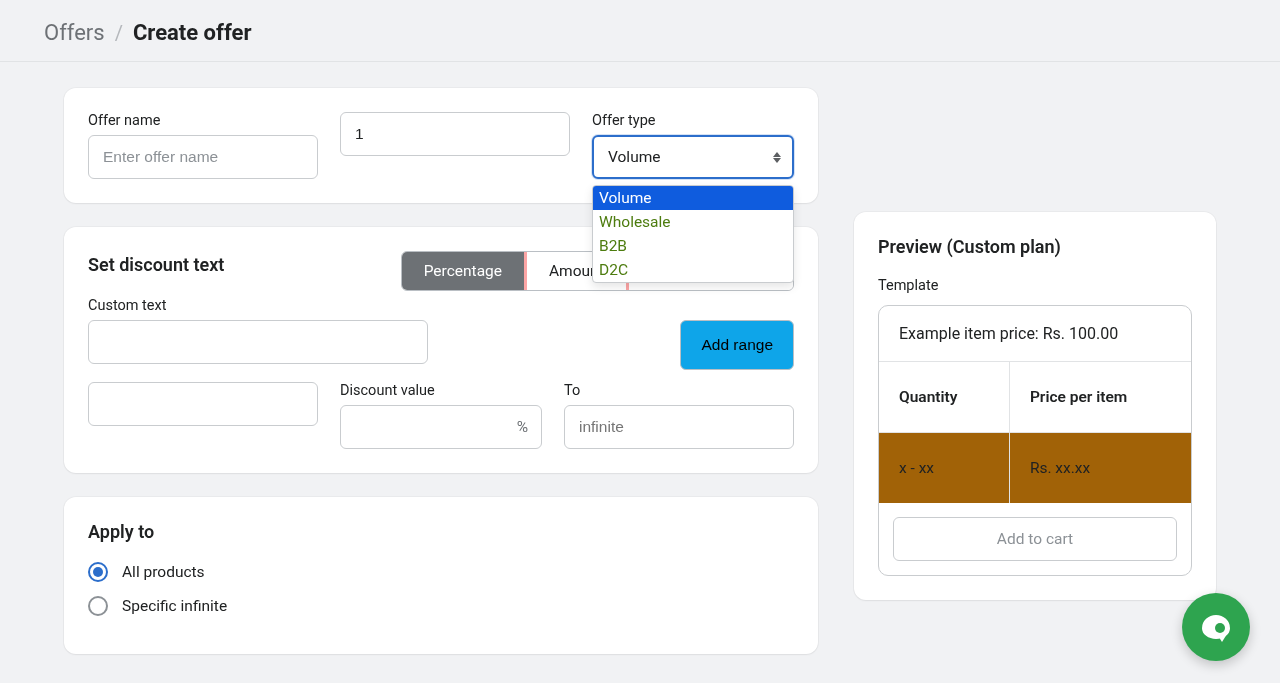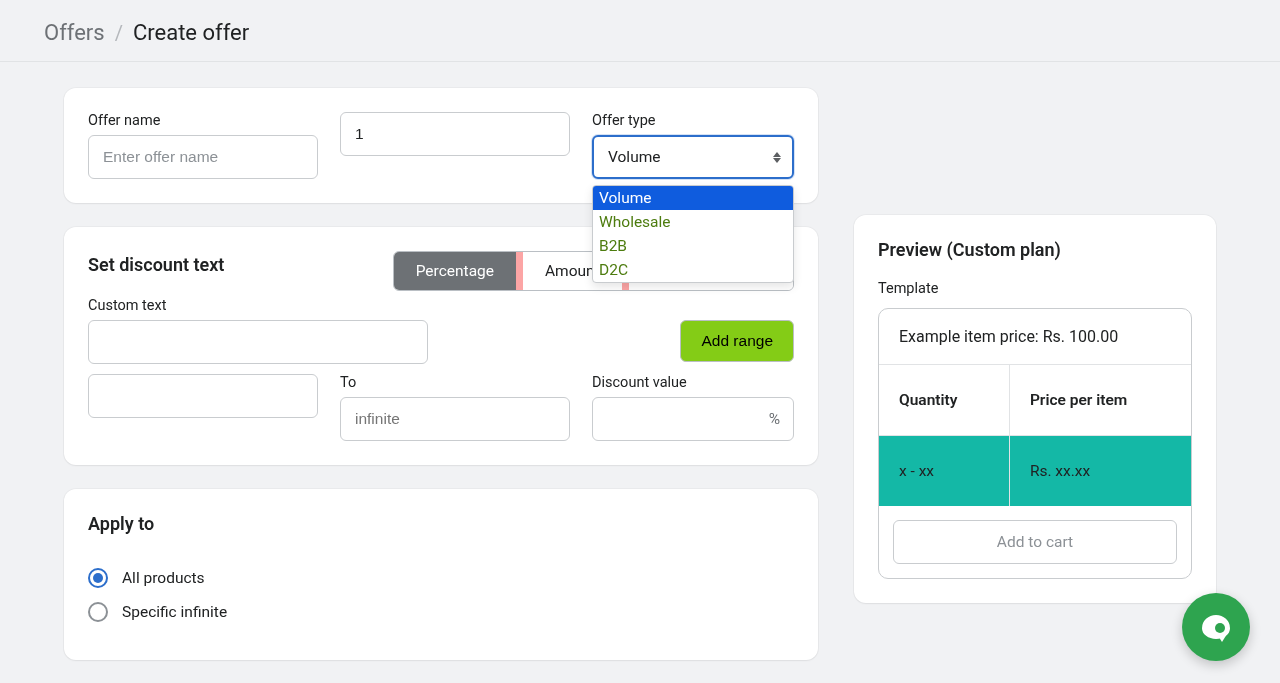--- a/index.html
+++ b/index.html
@@ -2,21 +2,21 @@
 <html><head>
 <meta charset="utf-8">
 <style>
   * { box-sizing: border-box; margin: 0; padding: 0; }
   html, body { width: 1280px; height: 683px; font-family: -apple-system, BlinkMacSystemFont, "Segoe UI", Roboto, Helvetica, Arial, sans-serif; color: #202223; background: #f1f2f4; }
   .page { width: 1280px; min-height: 683px; background: #f1f2f4; }
   .header { padding: 20px 44px 16px 44px; border-bottom: 1px solid #e1e3e5; }
   .breadcrumb { display: flex; align-items: flex-end; gap: 10px; }
   .breadcrumb-prev { font-size: 22px; color: #6d7175; }
   .breadcrumb-sep { font-size: 20px; color: #b4b7bb; }
-  .breadcrumb-current { font-size: 22px; font-weight: 400; color: #202223; }
+  .breadcrumb-current { font-size: 22px; font-weight: 700; color: #202223; }
   .content { display: flex; gap: 36px; padding: 26px 44px 16px 64px; align-items: center; }
   .col-main { flex: 0 0 754px; display: flex; flex-direction: column; gap: 24px; }
   .col-side { flex: 0 0 362px; margin-top: 70px; }
   .card { background: #ffffff; border-radius: 12px; box-shadow: 0 1px 2px rgba(0,0,0,0.05), 0 0 0 1px rgba(0,0,0,0.03); padding: 24px; }
   .row-top { display: flex; gap: 22px; }
   .field { display: flex; flex-direction: column; gap: 6px; flex: 1; position: relative; }
   .field-label { font-size: 14.5px; color: #202223; display: flex; align-items: center; gap: 4px; }
   .info-icon { width: 15px; height: 15px; border: 1.5px solid #5c5f62; border-radius: 50%; display: inline-flex; align-items: center; justify-content: center; font-size: 10px; color: #5c5f62; font-style: italic; font-family: Georgia, serif; }
   .input { height: 44px; border: 1px solid #c9cccf; border-radius: 6px; padding: 0 14px; font-size: 15.5px; color: #202223; background: #fff; }
   .input::placeholder { color: #8c9196; }
@@ -25,48 +25,48 @@
   .select-arrows { position: absolute; right: 10px; top: 50%; transform: translateY(-50%); width: 14px; height: 18px; display: flex; flex-direction: column; align-items: center; justify-content: center; gap: 1px; pointer-events: none; color: #5c5f62; }
   .arrow-up, .arrow-down { width: 0; height: 0; border-left: 4px solid transparent; border-right: 4px solid transparent; }
   .arrow-up { border-bottom: 5px solid #5c5f62; }
   .arrow-down { border-top: 5px solid #5c5f62; }
   .dropdown { position: absolute; top: 73px; left: 0; right: 0; background: #fff; border: 1px solid #c9cccf; border-radius: 4px; box-shadow: 0 4px 10px rgba(0,0,0,0.1); z-index: 50; overflow: hidden; }
   .dropdown-item { padding: 2px 6px; font-size: 15.5px; color: #4d7c0f; line-height: 20px; }
   .dropdown-item.selected { background: #0f5cde; color: #fff; }
   .section-title { font-size: 18px; font-weight: 600; margin-bottom: 14px; }
   .discount-card .top-row { display: flex; justify-content: space-between; align-items: center; margin-bottom: 6px; }
   .seggroup { display: flex; border: 1px solid #babfc4; border-radius: 6px; overflow: hidden; }
-  .seg { padding: 10px 22px; font-size: 15.5px; background: #fff; border-right: 7px solid #fca5a5; cursor: pointer; }
+  .seg { padding: 10px 22px; font-size: 15.5px; background: #fff; border-right: 3px solid #fca5a5; cursor: pointer; }
   .seg:last-child { border-right: none; }
   .seg.active { background: #6d7175; color: #fff; }
   .discount-body { display: flex; flex-direction: column; }
   .custom-text-label { font-size: 14.5px; margin-bottom: 6px; }
   .custom-text-input { width: 340px; height: 44px; border: 1px solid #c9cccf; border-radius: 6px; padding: 0 14px; font-size: 15.5px; }
   .addrange-row { display: flex; justify-content: flex-end; margin-top: -44px; margin-bottom: 12px; }
-  .btn { height: 42px; padding: 0 20px; border: 1px solid #babfc4; border-radius: 6px; background: #84cc16; font-size: 15.5px; display: inline-flex; align-items: center; cursor: pointer; }
+  .btn { height: 50px; padding: 0 20px; border: 1px solid #babfc4; border-radius: 6px; background: #0ea5e9; font-size: 15.5px; display: inline-flex; align-items: center; cursor: pointer; }
   .range-row { display: flex; gap: 22px; }
   .range-field { display: flex; flex-direction: column; gap: 6px; flex: 1; }
   .range-input { height: 44px; border: 1px solid #c9cccf; border-radius: 6px; padding: 0 14px; font-size: 15.5px; }
   .discount-wrap { position: relative; }
   .discount-suffix { position: absolute; right: 14px; top: 50%; transform: translateY(-50%); color: #6d7175; font-size: 15.5px; }
-  .apply-card .section-title { margin-bottom: 34px; }
+  .apply-card .section-title { margin-bottom: 20px; }
   .radio-row { display: flex; align-items: center; gap: 14px; margin-bottom: 14px; }
   .radio { width: 20px; height: 20px; border: 2px solid #8c9196; border-radius: 50%; display: inline-flex; align-items: center; justify-content: center; }
   .radio.checked { border-color: #2c6ecb; }
   .radio.checked::after { content: ""; width: 10px; height: 10px; background: #2c6ecb; border-radius: 50%; }
   .radio-label { font-size: 15.5px; }
   .preview-title { font-size: 18px; font-weight: 600; margin-bottom: 20px; }
   .preview-sub { font-size: 14.5px; color: #202223; margin-bottom: 11px; }
   .preview-box { border: 1px solid #c9cccf; border-radius: 10px; overflow: hidden; }
   .preview-header { padding: 18px 20px; font-size: 16px; }
   .preview-table { width: 100%; border-collapse: collapse; }
   .preview-table th, .preview-table td { text-align: left; padding: 26px 20px; font-size: 15.5px; border-top: 1px solid #e1e3e5; }
   .preview-table th { font-weight: 600; }
   .preview-table th:first-child, .preview-table td:first-child { border-right: 1px solid #e1e3e5; }
-  .preview-table tr.valrow { background: #14b8a6; }
+  .preview-table tr.valrow { background: #a16207; }
   .preview-cart { padding: 14px; }
   .cart-btn { width: 100%; height: 44px; border: 1px solid #c9cccf; border-radius: 6px; background: #fff; color: #8c9196; font-size: 15.5px; display: flex; align-items: center; justify-content: center; }
   .chat-fab { position: fixed; right: 30px; bottom: 22px; width: 68px; height: 68px; border-radius: 50%; background: #2ea44f; display: flex; align-items: center; justify-content: center; box-shadow: 0 4px 12px rgba(0,0,0,0.2); }
   .chat-bubble { width: 28px; height: 24px; background: #fff; border-radius: 50% 50% 50% 50% / 55% 55% 45% 45%; position: relative; border: 3px solid #fff; }
   .chat-bubble::before { content: ""; position: absolute; bottom: -6px; left: 12px; width: 0; height: 0; border-left: 5px solid transparent; border-right: 5px solid transparent; border-top: 8px solid #fff; }
   .chat-bubble::after { content: ""; position: absolute; top: 5px; left: 10px; width: 10px; height: 10px; background: #2ea44f; border-radius: 50%; }
 </style>
 </head>
 <body>
 
@@ -124,30 +124,30 @@
         <div class="discount-body">
           <div class="custom-text-label">Custom text</div>
           <input class="custom-text-input" style="">
           <div class="addrange-row">
             <button class="btn">Add range</button>
           </div>
           <div class="range-row">
             <div class="range-field" style="flex:0.9">
               <input class="range-input" style="">
             </div>
-            <div class="range-field" style="flex:0.9">
-              <label class="field-label">To</label>
-              <input class="range-input" placeholder="infinite" style="">
-            </div>
             <div class="range-field" style="flex:0.85">
               <label class="field-label">Discount value</label>
               <div class="discount-wrap">
                 <input class="range-input" style="width: 100%;">
                 <span class="discount-suffix">%</span>
               </div>
+            </div>
+            <div class="range-field" style="flex:0.9">
+              <label class="field-label">To</label>
+              <input class="range-input" placeholder="infinite" style="">
             </div>
           </div>
         </div>
       </div>
 
       <div class="card apply-card">
         <div class="section-title">Apply to</div>
         <div class="radio-row">
           <span class="radio checked"></span>
           <span class="radio-label">All products</span>

